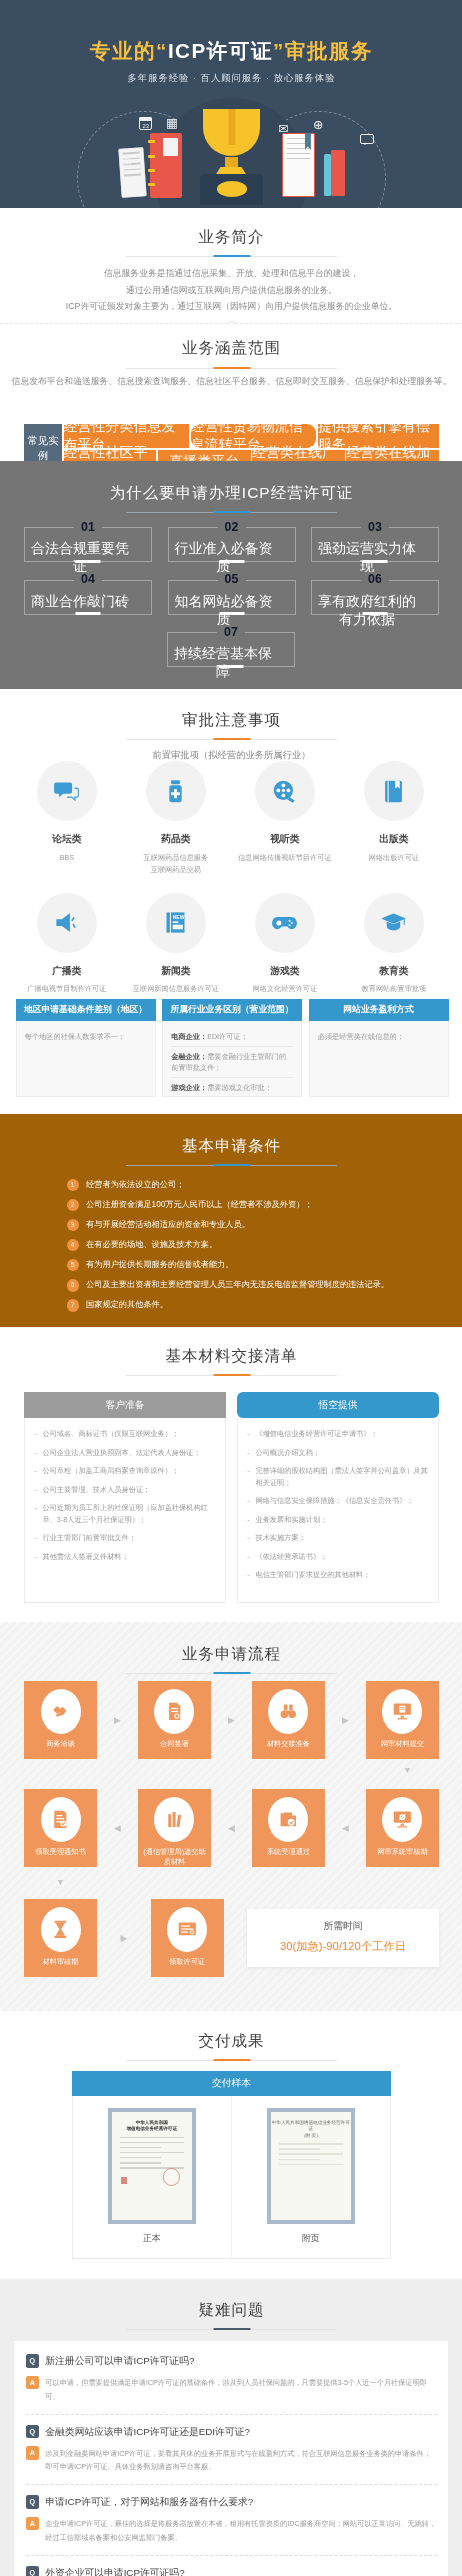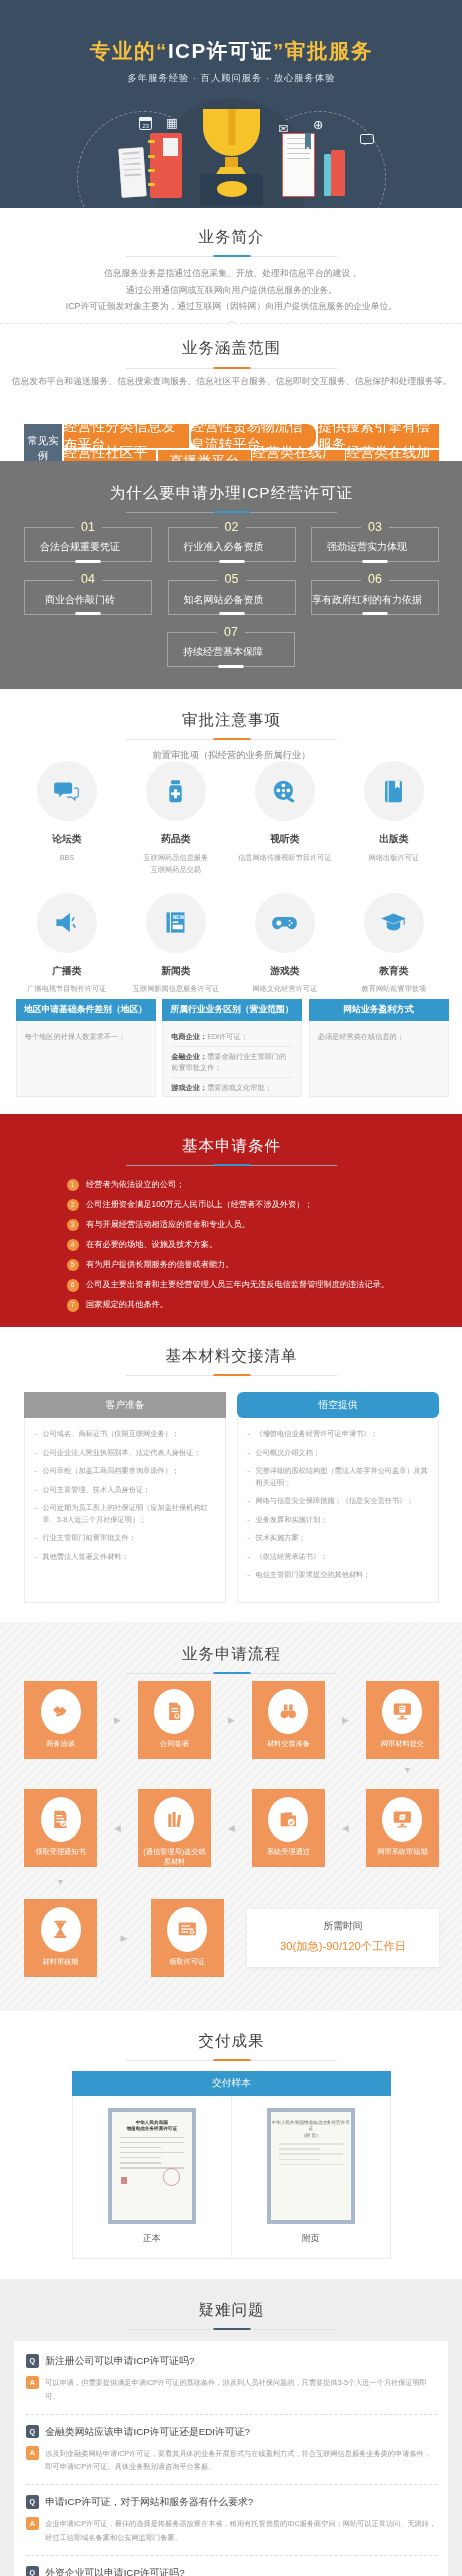--- a/index.html
+++ b/index.html
@@ -66,43 +66,43 @@
   .ex-row{display:flex;height:24px;margin-bottom:1.5px;}
   .ex-row:last-child{margin-bottom:0;}
   .tag{background:#f0862c;color:#fff;font-size:14px;display:flex;align-items:center;justify-content:center;margin-right:1.5px;flex:1;}
   .tag:last-child{margin-right:0;}
   .ex-row1 .t0{flex:1.35;} .ex-row1 .t1{flex:1.35;border-radius:9px;} .ex-row1 .t2{flex:1.3;}
 
   
   .why{height:228px;background:#757575;padding-top:21.6px;}
   .why-grid{position:absolute;left:24px;top:66px;width:415px;display:flex;flex-wrap:wrap;justify-content:space-between;}
   .why-card{position:relative;width:128px;height:35px;border:0.5px solid #a5a5a5;margin-bottom:17.5px;}
-  .why-card .num{position:absolute;left:50%;top:-8.2px;transform:translateX(-50%);background:#757575;padding:0 7.2px;color:#fef9c3;font-size:12.4px;font-weight:normal;}
-  .why-card .lbl{position:absolute;left:0;right:16px;top:12.4px;text-align:center;color:#fff;font-size:10px;}
+  .why-card .num{position:absolute;left:50%;top:-8.2px;transform:translateX(-50%);background:#757575;padding:0 7.2px;color:#0f172a;font-size:12.4px;font-weight:bold;}
+  .why-card .lbl{position:absolute;left:0;right:16px;top:12.4px;text-align:center;color:#fff;font-size:14px;}
   .why-card .bar{position:absolute;left:50%;bottom:-1.5px;transform:translateX(-50%);width:25px;height:2.6px;background:#fff;}
   .why-center{position:absolute;left:167px;top:171px;}
 
   
   .notes{height:425px;background:#fff;padding-top:20.6px;}
   .notes-sub{margin-top:9.3px;text-align:center;font-size:9.3px;color:#888;}
   .cat-grid{position:absolute;left:12.4px;top:72px;width:438px;display:flex;flex-wrap:wrap;}
   .cat{width:109px;text-align:center;margin-bottom:16.5px;}
   .cat .bubble{width:60px;height:60px;margin:0 auto;border-radius:50%;background:#f2f2f2;display:flex;align-items:center;justify-content:center;}
   .cat .nm{margin-top:12.4px;font-size:9.8px;color:#444;font-weight:bold;}
   .cat .ds{margin-top:5.2px;font-size:7.2px;color:#9b9b9b;line-height:12.4px;min-height:12.4px;}
   .note-boxes{position:absolute;left:15.5px;top:310px;width:433px;display:flex;justify-content:space-between;}
   .nbox{width:140px;}
   .nbox .nb-head{height:21.6px;background:#3598cc;color:#fff;font-size:8.8px;font-weight:bold;display:flex;align-items:center;justify-content:center;}
   .nbox .nb-body{height:76px;background:#f8f8f8;border:0.5px solid #ececec;border-top:none;padding:7.2px 8.2px 0;}
   .nb-item{font-size:7.2px;color:#999;line-height:11.3px;padding:3.6px 0;border-bottom:0.5px solid #e9e9e9;}
   .nb-item:last-child,.nb-item.solo{border-bottom:none;}
   .nb-item b{color:#555;font-weight:bold;}
 
   
-  .conds{height:213px;background:#b91c1c;padding-top:21.6px;}
+  .conds{height:213px;background:#a16207;padding-top:21.6px;}
   .cond-list{width:330px;margin:13.4px auto 0;}
   .cond-item{display:flex;align-items:flex-start;margin-bottom:7.7px;}
   .cond-item .n{flex:0 0 12.4px;height:12.4px;border-radius:50%;background:#f0923f;color:#fff;font-size:6.7px;text-align:center;line-height:12.4px;margin-right:7.2px;}
   .cond-item .t{color:#fff;font-size:8.2px;line-height:12.4px;}
 
   
   .mats{height:295px;background:#fff;padding-top:18.5px;}
   .mat-cols{position:absolute;left:24px;top:65px;width:415px;display:flex;justify-content:space-between;}
   .mcol{width:202px;}
   .m-head{height:26px;color:#fff;font-size:9.8px;display:flex;align-items:center;justify-content:center;}

